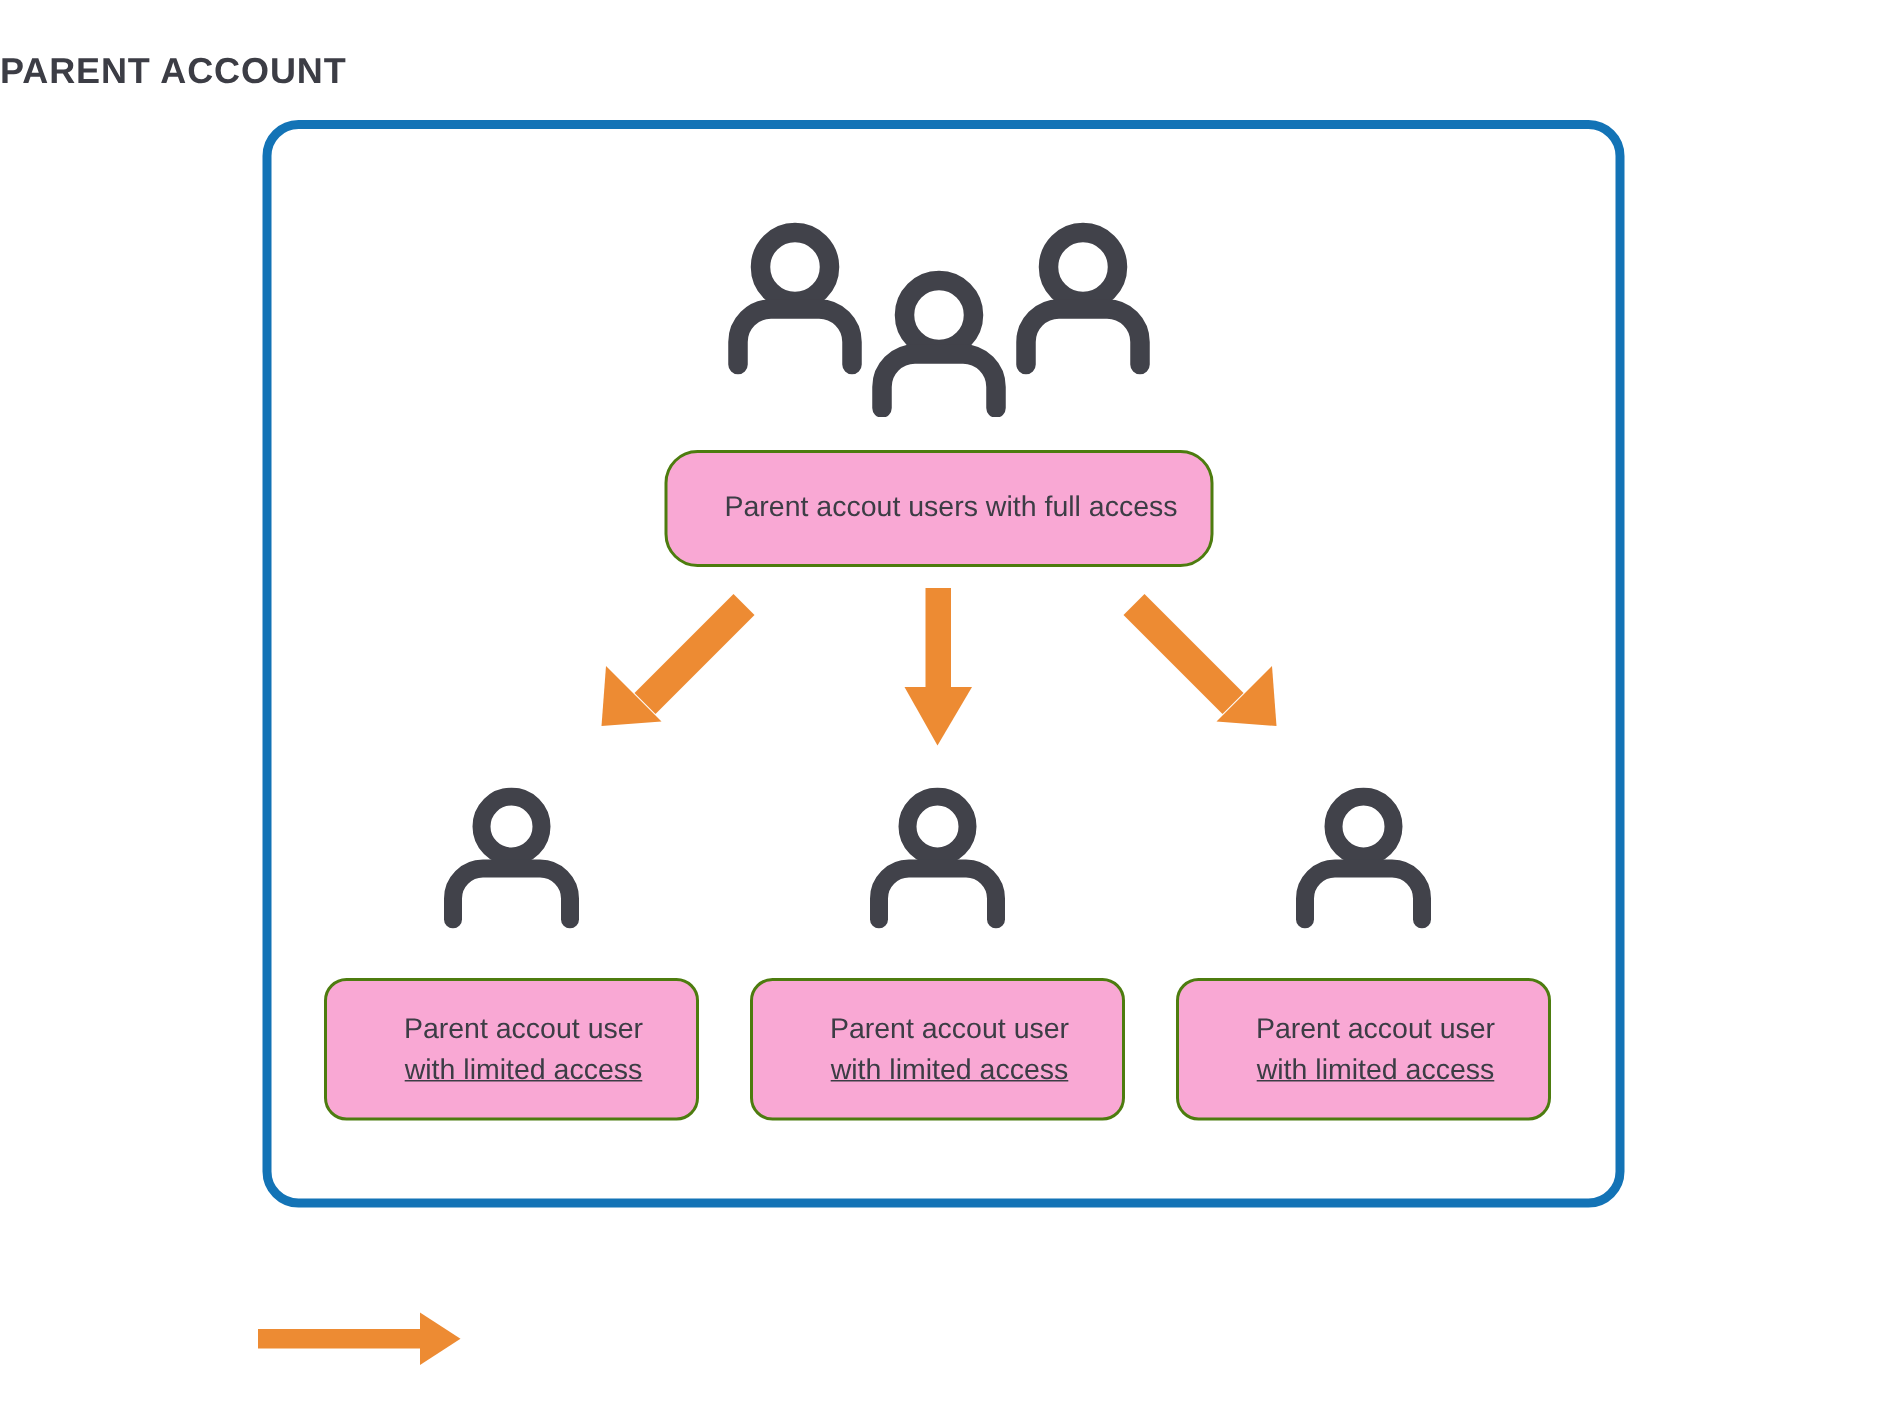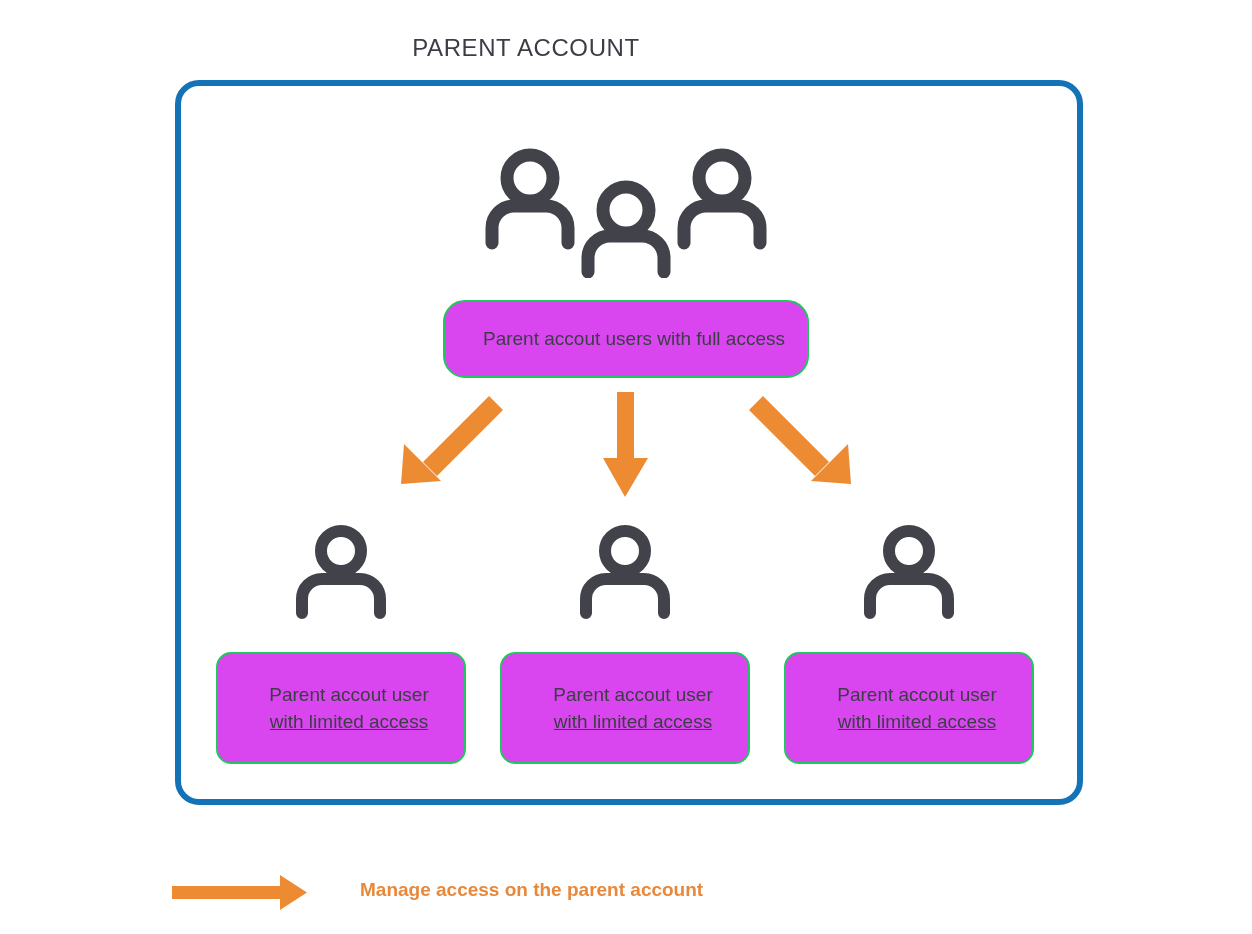--- a/index.html
+++ b/index.html
@@ -20,23 +20,22 @@
     width: 1252px;
     height: 934px;
   }
 
   
   .page-title {
     position: absolute;
     left: 0;
     top: 34px;
     width: 1052px;
-    text-align: center;
     font-size: 24px;
-    font-weight: normal;
+    font-weight: bold;
     letter-spacing: 0.6px;
     color: #3c3d45;
   }
 
   
   .parent-box {
     position: absolute;
     left: 175px;
     top: 80px;
     width: 908px;
@@ -61,41 +60,41 @@
     height: 94px;
   }
   .person-1 { left: 295px; top: 525px; }
   .person-2 { left: 579px; top: 525px; }
   .person-3 { left: 863px; top: 525px; }
 
   
   .label-box {
     position: absolute;
     box-sizing: border-box;
-    border: 2px solid #22c55e;
-    background: #d946ef;
+    border: 2px solid #4d7c0f;
+    background: #f9a8d4;
     display: flex;
     align-items: center;
     justify-content: center;
     text-align: center;
     color: #3c3d45;
     padding-left: 16px;
   }
   .top-label {
     left: 443px;
     top: 300px;
     width: 366px;
     height: 78px;
     border-radius: 22px;
     font-size: 19px;
   }
   .bottom-label {
     top: 652px;
     width: 250px;
-    height: 112px;
+    height: 95px;
     border-radius: 15px;
     font-size: 19px;
     line-height: 27px;
     align-items: center;
   }
   .bottom-label-1 { left: 216px; }
   .bottom-label-2 { left: 500px; }
   .bottom-label-3 { left: 784px; }
   .bottom-label .l2 { display: block; text-decoration: underline; }
 
@@ -208,15 +207,14 @@
       <span class="l2">with limited access</span>
     </span>
   </div>
 
   <div class="legend-arrow">
     <svg width="140" height="42" viewBox="0 0 140 42" xmlns="http://www.w3.org/2000/svg">
       <rect x="2" y="14" width="113" height="13" fill="#ed8b33"></rect>
       <path d="M110 3 L137 20.5 L110 38 Z" fill="#ed8b33"></path>
     </svg>
   </div>
-  <div class="legend-text">Manage access on the parent account</div>
 
 </div>
 
 </body></html>

